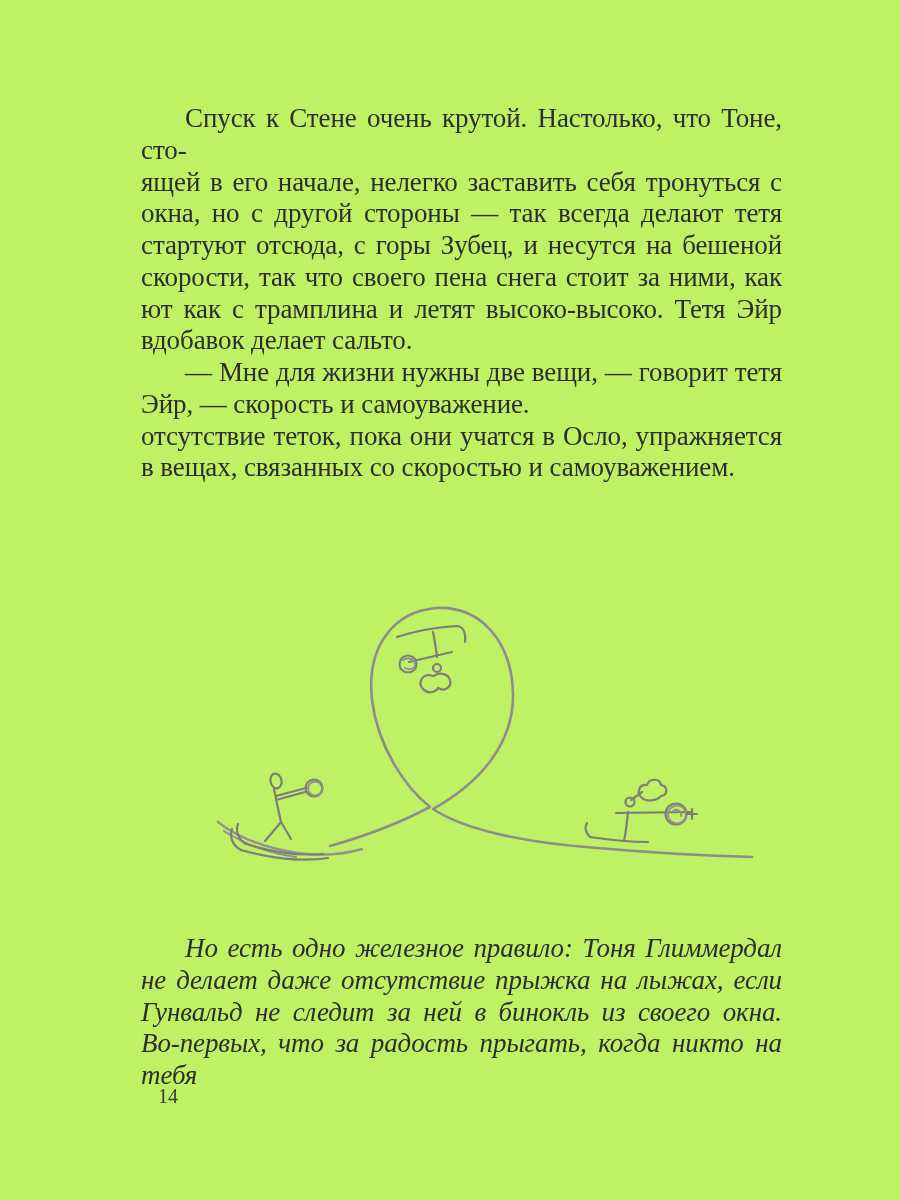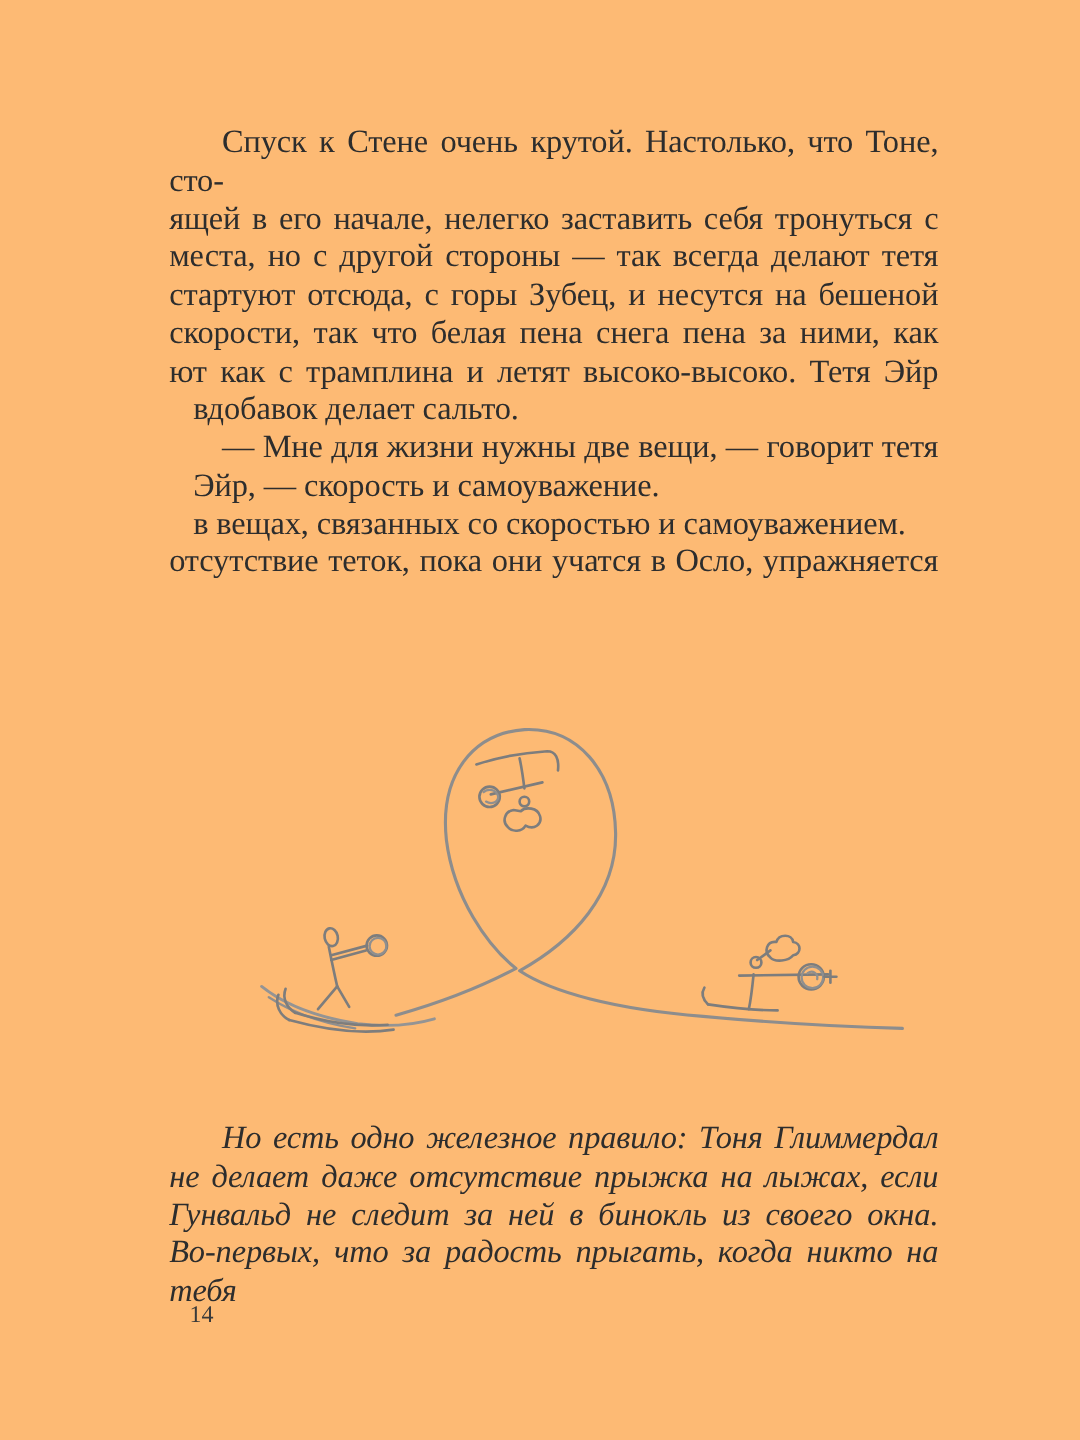--- a/index.html
+++ b/index.html
@@ -5,40 +5,40 @@
   html, body { margin: 0; padding: 0; }
   body {
     width: 900px; height: 1200px;
     background: #ffffff;
     font-family: "Liberation Serif", "DejaVu Serif", serif;
     position: relative;
     overflow: hidden;
   }
   .page {
     position: absolute; inset: 0;
-    background: #fdba74;
+    background: #bef264;
   }
   .text-block {
     position: absolute;
     left: 141px;
     width: 641px;
     color: #2d2d2d;
     font-size: 27px;
     line-height: 31.75px;
     letter-spacing: -0.1px;
   }
   .text-block.top { top: 103px; }
   .text-block.bottom { top: 933px; font-style: italic; }
   .line {
     text-align: justify;
     text-align-last: justify;
     white-space: normal;
   }
   .line.first { text-indent: 44px; }
-  .line.last { text-align-last: left; margin-left: 20px; }
+  .line.last { text-align-last: left; }
   .illustration {
     position: absolute;
     left: 190px; top: 585px;
     width: 580px; height: 300px;
   }
   .page-number {
     position: absolute;
     left: 158px; top: 1085px;
     font-size: 20px;
     color: #3a3a3a;
@@ -51,33 +51,33 @@
 </style>
 </head>
 <body>
 
 <div class="page">
 
   <div class="text-block top">
     <div class="para">
       <div class="line first">Спуск к Стене очень крутой. Настолько, что Тоне, сто-</div>
       <div class="line">ящей в его начале, нелегко заставить себя тронуться с</div>
-      <div class="line">места, но с другой стороны — так всегда делают тетя</div>
+      <div class="line">окна, но с другой стороны — так всегда делают тетя</div>
       <div class="line">стартуют отсюда, с горы Зубец, и несутся на бешеной</div>
-      <div class="line">скорости, так что белая пена снега пена за ними, как</div>
+      <div class="line">скорости, так что своего пена снега стоит за ними, как</div>
       <div class="line">ют как с трамплина и летят высоко-высоко. Тетя Эйр</div>
       <div class="line last">вдобавок делает сальто.</div>
     </div>
     <div class="para">
       <div class="line first">— Мне для жизни нужны две вещи, — говорит тетя</div>
       <div class="line last">Эйр, — скорость и самоуважение.</div>
     </div>
     <div class="para">
+      <div class="line">отсутствие теток, пока они учатся в Осло, упражняется</div>
       <div class="line last">в вещах, связанных со скоростью и самоуважением.</div>
-      <div class="line">отсутствие теток, пока они учатся в Осло, упражняется</div>
     </div>
   </div>
 
   <svg class="illustration" viewBox="0 0 580 300" xmlns="http://www.w3.org/2000/svg">
 
     <path class="traj" d="M 140 261
              C 172 252 206 240 240 222
              C 216 203 188 163 182 115
              C 176 60 205 26 247 23
              C 291 21 322 57 323 109

